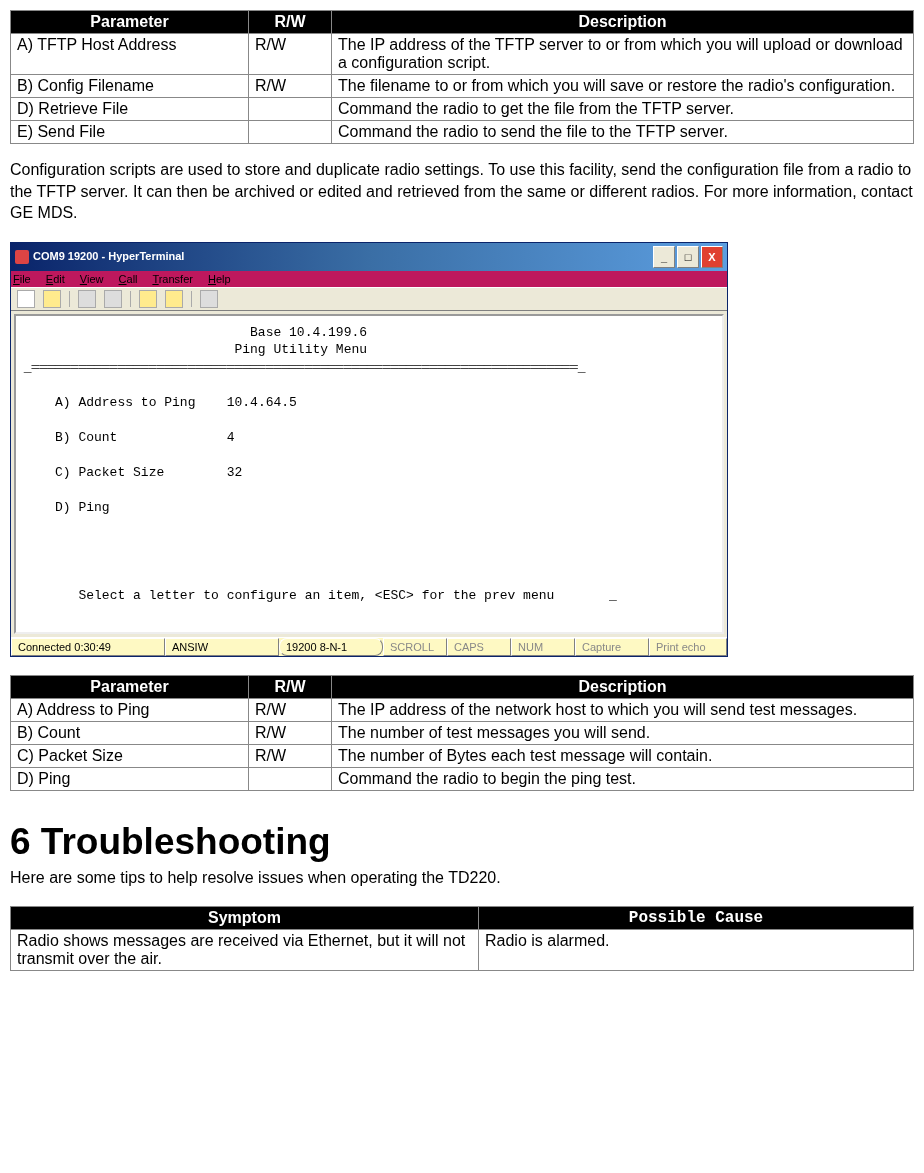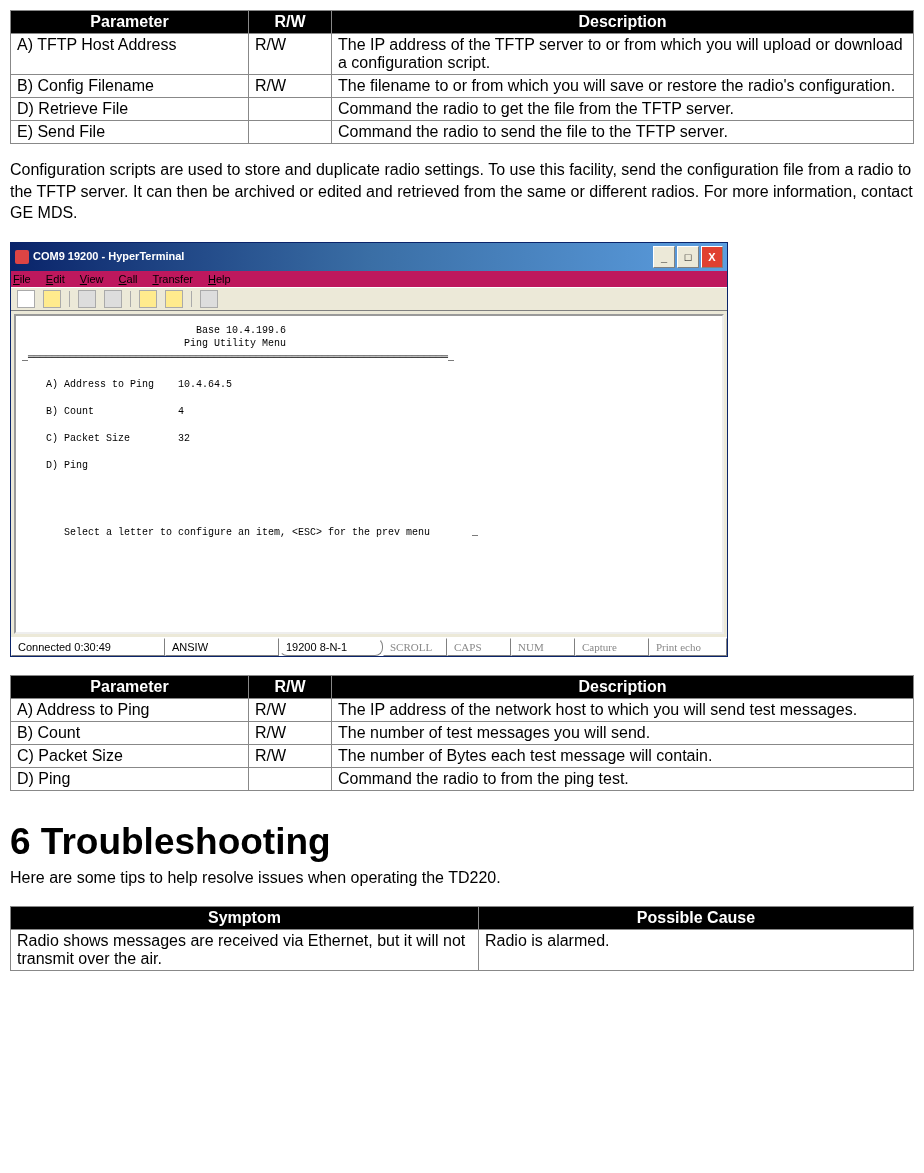--- a/index.html
+++ b/index.html
@@ -26,21 +26,21 @@
   }
   table.param-table td {
     border: 1px solid #888;
     padding: 2px 6px;
     vertical-align: top;
   }
   .col-param { width: 225px; }
   .col-rw { width: 70px; }
   .col-desc { width: auto; }
   .col-symptom { width: 455px; }
-  .col-cause { width: auto; }
+  .col-cause { width: auto; font-family: Liberation Mono, monospace; }
   p.body-text {
     margin: 10px 0 18px 0;
     line-height: 1.35;
   }
   h1.troubleshoot {
     font-family: Arial, sans-serif;
     font-size: 37px;
     font-weight: bold;
     margin: 30px 0 4px 0;
   }
@@ -89,43 +89,43 @@
     display:flex; align-items:center; gap:8px;
   }
   .tb-ico {
     width:16px; height:16px; border:1px solid #aaa; display:inline-block;
   }
   .tb-sep { width:1px; height:16px; background:#aaa; }
   .ht-terminal {
     background:#fff;
     color:#000;
     font-family: "Courier New", monospace;
-    font-size:10px;
+    font-size:13px;
     padding: 8px 0 8px 0;
     margin:3px;
     border:2px inset #eee;
     white-space: pre;
     height: 300px;
     overflow:hidden;
     line-height:1.35;
   }
   .ht-centerline { text-align:left; }
   .ht-statusbar {
     display:flex;
-    background:#ffffff;
+    background:#fef9c3;
     border-top:1px solid #fff;
     font-size:11px;
   }
   .ht-statusbar div {
     border:1px solid #fff;
     border-right-color:#808080;
     border-bottom-color:#808080;
     padding:2px 6px;
   }
-  .ht-statusbar .dim { color:#888;font-family:Liberation Serif, serif; }
+  .ht-statusbar .dim { color:#888; }
   .sb1 { width:140px; }
   .sb2 { width:100px; }
   .sb3 { width:90px;border-radius:8px; }
   .sbsm { width:50px; }
   .sbsm2 { width:60px; }
 </style>
 </head>
 <body>
 
 <table class="param-table">
@@ -242,21 +242,21 @@
       <td>The number of test messages you will send.</td>
     </tr>
     <tr>
       <td>C) Packet Size</td>
       <td>R/W</td>
       <td>The number of Bytes each test message will contain.</td>
     </tr>
     <tr>
       <td>D) Ping</td>
       <td></td>
-      <td>Command the radio to from the ping test.</td>
+      <td>Command the radio to begin the ping test.</td>
     </tr>
   </tbody>
 </table>
 
 <h1 class="troubleshoot">6   Troubleshooting</h1>
 <p class="body-text" style="margin-top:2px;">Here are some tips to help resolve issues when operating the TD220.</p>
 
 <table class="param-table">
   <thead>
     <tr>

